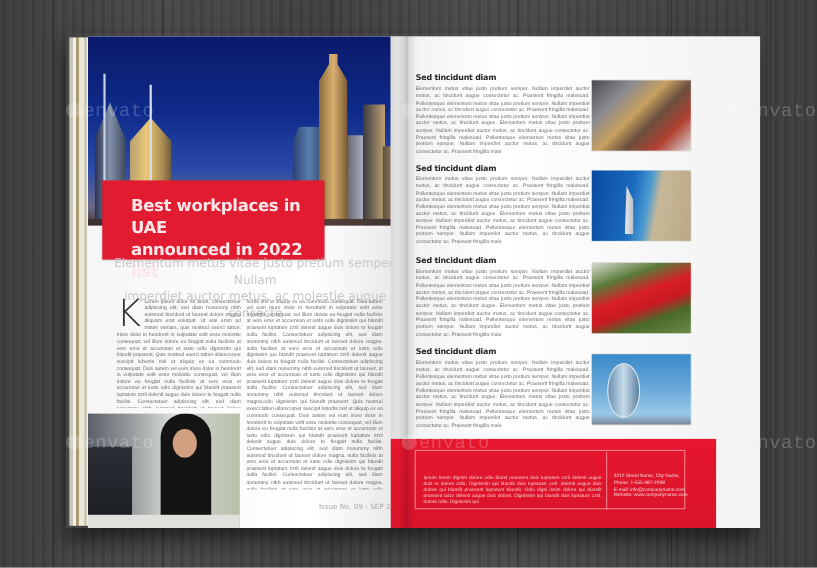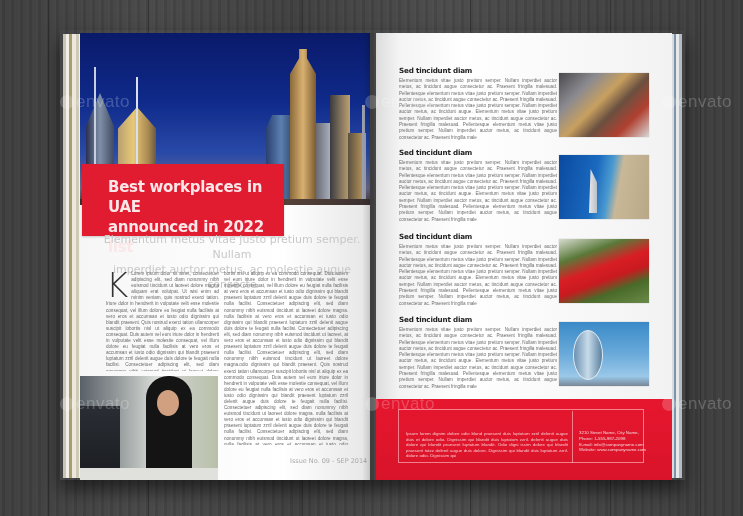--- a/index.html
+++ b/index.html
@@ -8,21 +8,21 @@
     position: relative;
     font-family: "Liberation Sans", sans-serif;
     background:
       repeating-linear-gradient(90deg, rgba(255,255,255,0.03) 0 2px, rgba(0,0,0,0.04) 2px 5px, rgba(255,255,255,0.02) 5px 9px),
       linear-gradient(90deg, #3d3d3d 0%, #474747 20%, #3f3f3f 40%, #4a4a4a 60%, #424242 80%, #3c3c3c 100%);
   }
   .plank-line { position: absolute; top: 0; bottom: 0; width: 1px; background: rgba(0,0,0,0.25); }
 
   .watermark {
     position: absolute; color: rgba(255,255,255,0.22);
-    font-family: Liberation Sans, sans-serif; font-size: 17px; letter-spacing: 0.5px;
+    font-family: Liberation Mono, monospace; font-size: 17px; letter-spacing: 0.5px;
   }
   .watermark .wm-circle {
     display: inline-block; width: 14px; height: 14px; border-radius: 50%;
     background: rgba(255,255,255,0.2); vertical-align: -2px; margin-right: 2px;
   }
 
   
   .book-shadow {
     position: absolute; left: 60px; top: 30px; width: 625px; height: 450px;
     box-shadow: 0 10px 18px rgba(0,0,0,0.55);
@@ -42,21 +42,21 @@
     background: linear-gradient(90deg, #f6f6f6 0%, #ffffff 70%, #e6e6e6 100%);
     overflow: hidden;
   }
   .hero {
     position: absolute; left: 0; top: 0; width: 290px; height: 172px;
     background: linear-gradient(180deg, #0a1a6a 0%, #0f2a8a 40%, #2a4aa8 70%, #6a6a8a 90%, #4a3a3a 100%);
     overflow: hidden;
   }
   .bldg { position: absolute; bottom: 0; }
   .headline-box {
-    position: absolute; left: 2px; top: 131px; width: 202px; height: 72px;
+    position: absolute; left: 13px; top: 131px; width: 202px; height: 72px;
     background: #e11b30; padding: 13px 10px 0 26px;
     box-shadow: 0 1px 2px rgba(0,0,0,0.2);
   }
   .headline {
     color: #fbe6e8; font-family: "DejaVu Sans", sans-serif; font-weight: bold;
     font-size: 15px; line-height: 20px; letter-spacing: -0.3px;
   }
   .lede {
     position: absolute; left: 14px; top: 199px; width: 276px;
     text-align: center; color: #c8c8c8; font-family: "DejaVu Sans", sans-serif;
@@ -75,21 +75,21 @@
     background: linear-gradient(90deg, #5a6068 0%, #9aa0a0 30%, #d8dcd8 55%, #c8ccc4 75%, #b8c0a8 100%);
     overflow: hidden;
   }
   .issue {
     position: absolute; left: 210px; top: 424px; color: #a8a8a8;
     font-family: "DejaVu Sans", sans-serif; font-size: 6.5px;
   }
 
   
   .right-page {
-    position: absolute; left: 376px; top: 33px; width: 296px; height: 447px;
+    position: absolute; left: 355px; top: 33px; width: 336px; height: 447px;
     background: linear-gradient(90deg, #dcdcdc 0%, #f4f4f4 8%, #ffffff 30%, #f2f2f2 100%);
     overflow: hidden;
   }
   .article { position: absolute; left: 23px; width: 158px; }
   .article-title {
     font-family: "DejaVu Sans", sans-serif; font-weight: bold; font-size: 7.2px;
     color: #222; margin-bottom: 3px; letter-spacing: -0.2px;
   }
   .article-body {
     font-family: "Liberation Sans", sans-serif; font-size: 4.6px; line-height: 6.3px;

